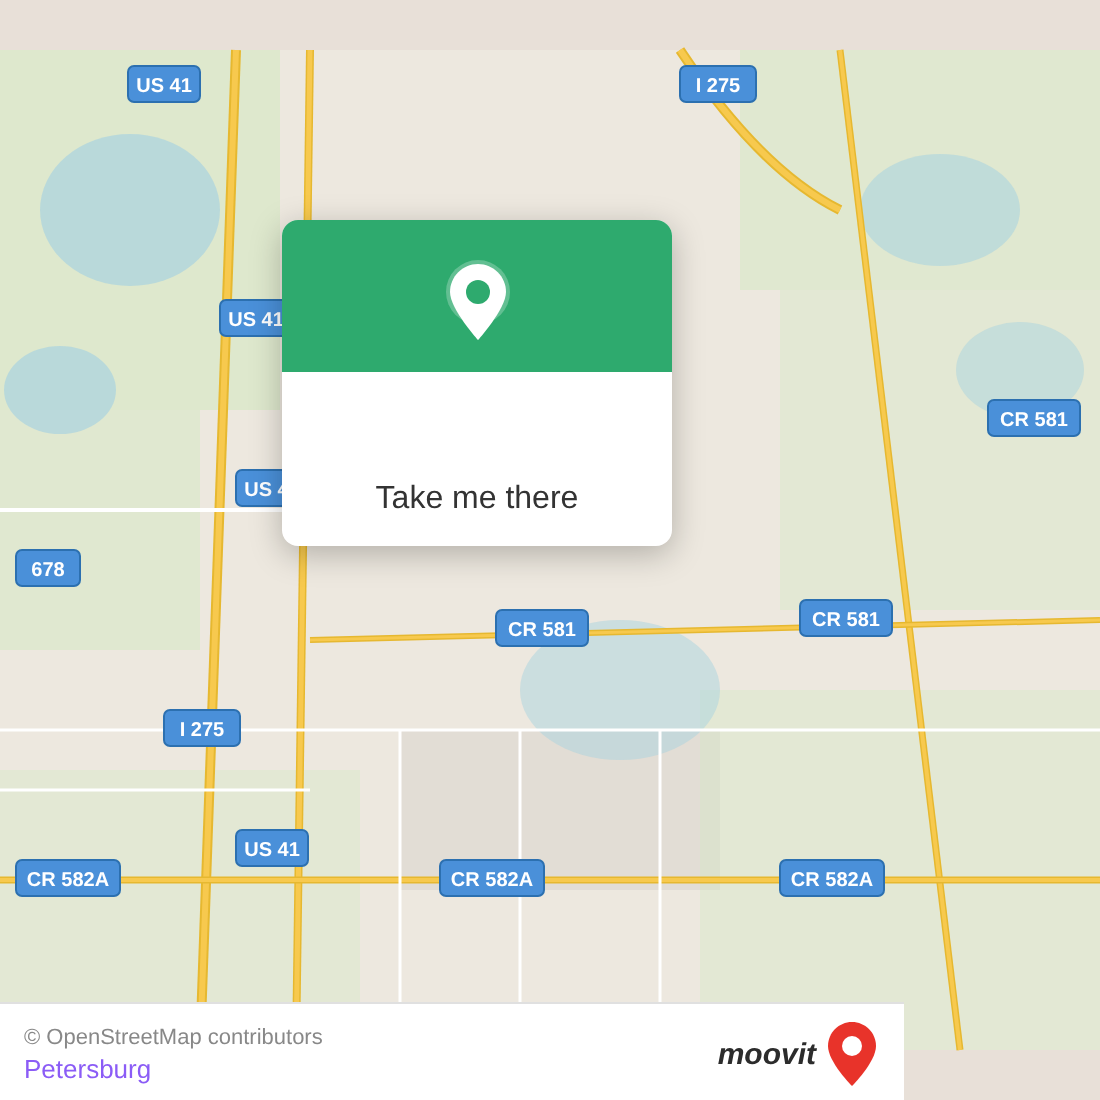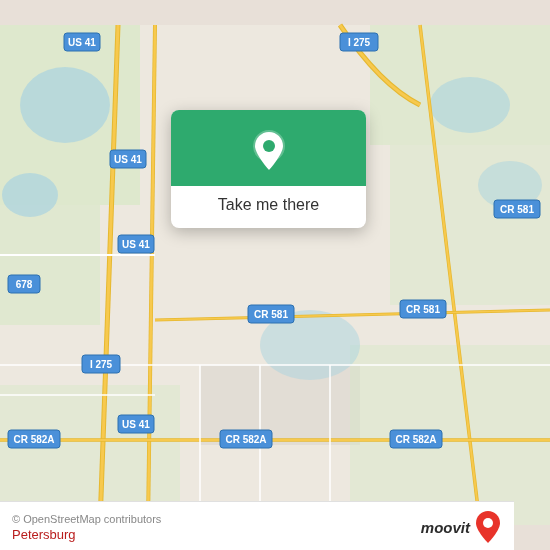--- a/index.html
+++ b/index.html
@@ -24,30 +24,31 @@
     #map-svg {
       position: absolute;
       top: 0; left: 0;
       width: 100%; height: 100%;
     }
 
     
     #popup-card {
       position: absolute;
       top: 110px;
-      left: 171px;
+      left: 141px;
       width: 195px;
       background: #fff;
       border-radius: 8px;
       box-shadow: 0 4px 16px rgba(0,0,0,0.25);
       display: flex;
       flex-direction: column;
       align-items: center;
       overflow: hidden;
       z-index: 10;
+      gap: 45px;
     }
 
     #popup-header {
       background: #2eaa6e;
       width: 100%;
       display: flex;
       justify-content: center;
       align-items: center;
       padding: 18px 0 14px 0;
     }
@@ -73,21 +74,21 @@
       text-align: center;
       background: none;
       border: none;
       padding: 0;
     }
 
     
     #footer-bar {
       position: absolute;
       bottom: 0; left: 0;
-      width: 514px;
+      width: 452px;
       background: #fff;
       border-top: 1px solid #e0e0e0;
       padding: 8px 12px 6px 12px;
       display: flex;
       align-items: center;
       justify-content: space-between;
       z-index: 20;
     }
 
     #footer-left {
@@ -102,21 +103,21 @@
     }
 
     #footer-name {
       font-size: 13px;
       color: #222;
       font-weight: 500;
     }
 
     #footer-location {
       font-size: 13px;
-      color: #b91c1c;
+      color: #8b5cf6;
     }
 
     
     #moovit-logo {
       display: flex;
       align-items: center;
       gap: 4px;
       justify-content: center;
     }
 

